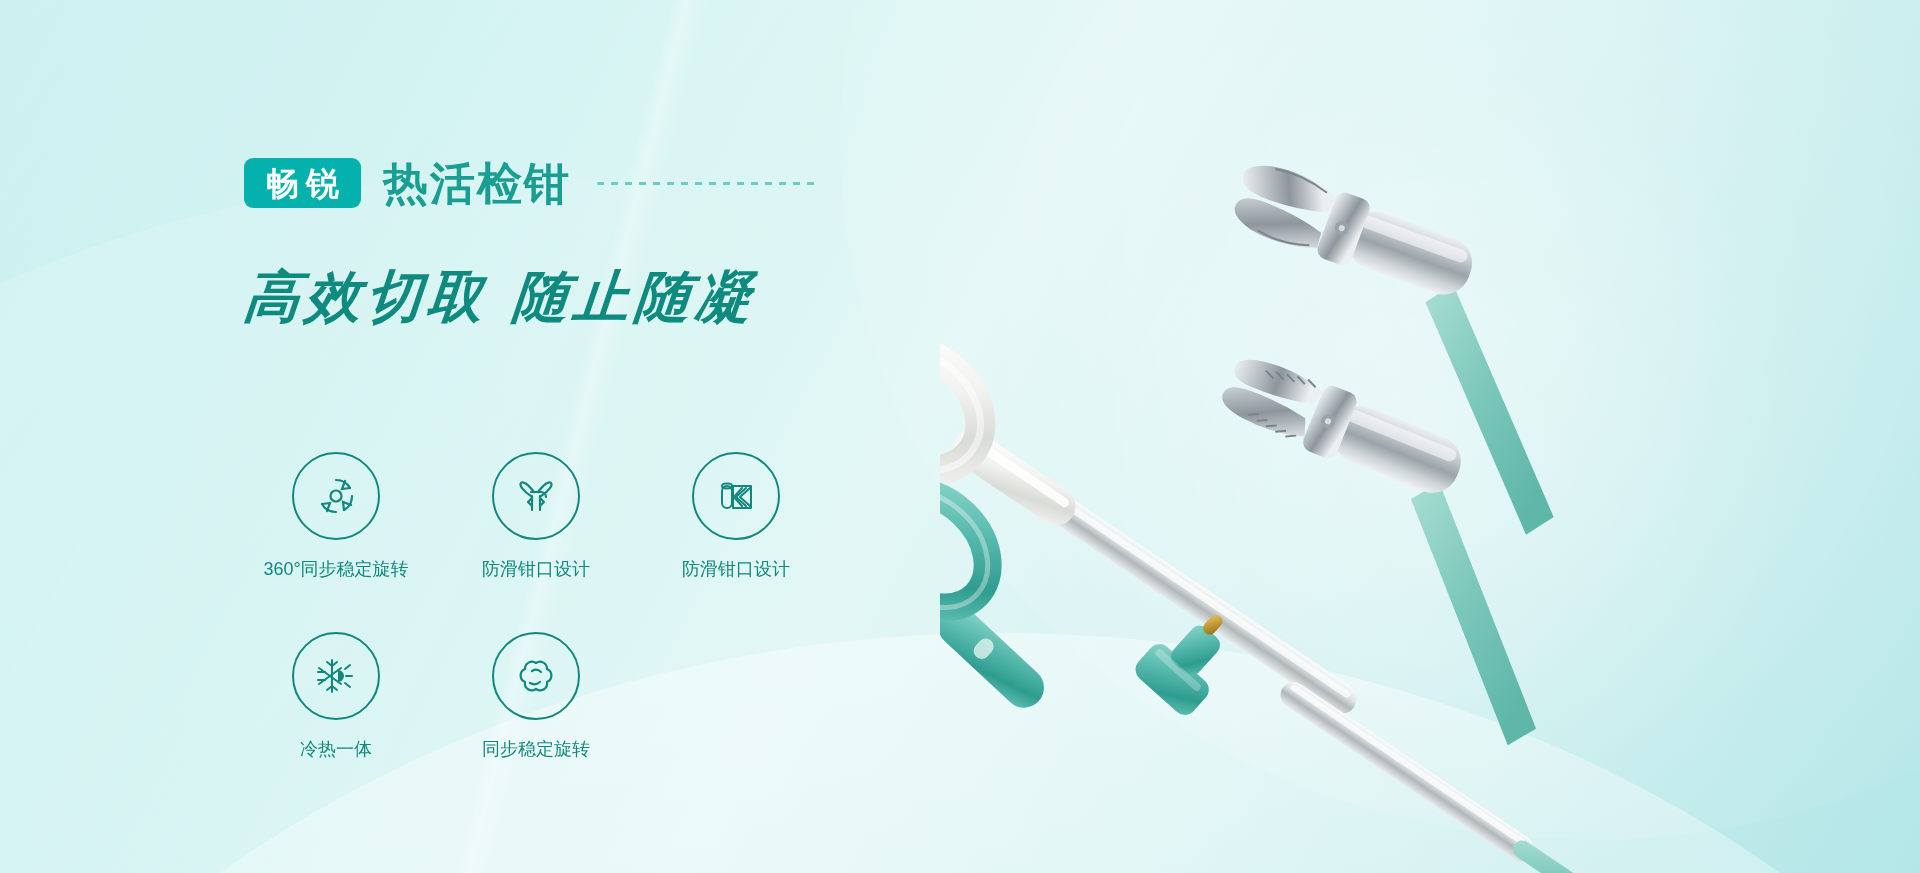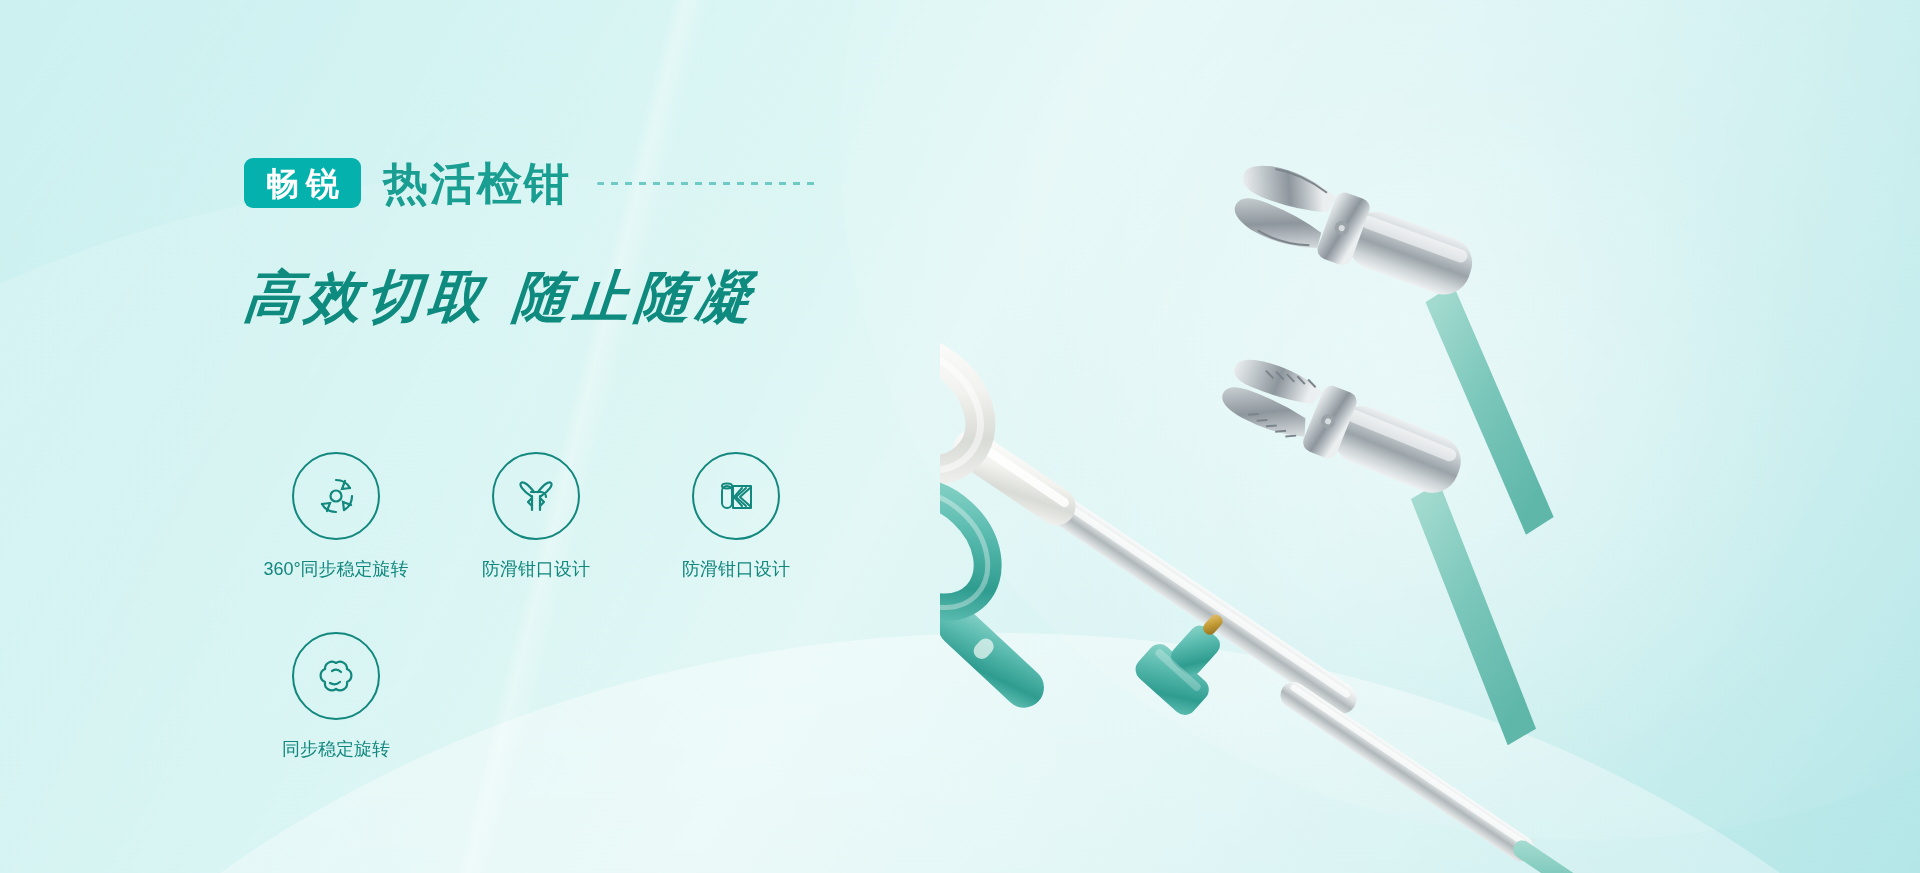--- a/index.html
+++ b/index.html
@@ -379,20 +379,34 @@
           <path d="M38 16 l-10 9 l10 9"></path>
           <path d="M34 16 l-10 9 l10 9"></path>
           <path d="M30 16 l-8 9 l8 9"></path>
           <ellipse cx="15" cy="14" rx="5" ry="2.4"></ellipse>
         </svg>
       </span>
       <span class="feature-label">防滑钳口设计</span>
     </div>
 
 
+    <div class="feature">
+      <span class="feature-icon">
+        <svg width="48" height="48" viewBox="0 0 48 48" fill="none" stroke="#12877d" stroke-width="2" stroke-linecap="round" stroke-linejoin="round">
+          <path d="M20 8 v32"></path>
+          <path d="M7 16 l22 16"></path>
+          <path d="M7 32 l22 -16"></path>
+          <path d="M20 14 l-5 -4 M20 14 l5 -4 M20 34 l-5 4 M20 34 l5 4"></path>
+          <path d="M13 20 l-7 0 M13 28 l-7 0"></path>
+          <path d="M26 18 a6 6 0 0 1 0 12 Z" fill="#12877d" stroke="none"></path>
+          <path d="M34 24 h6 M33 17 l5 -4 M33 31 l5 4"></path>
+        </svg>
+      </span>
+      <span class="feature-label">冷热一体</span>
+    </div>
 
     <div class="feature">
       <span class="feature-icon">
         <svg width="48" height="48" viewBox="0 0 48 48" fill="none" stroke="#12877d" stroke-width="2.2" stroke-linecap="round" stroke-linejoin="round">
           <path d="M24 11 a7 7 0 0 1 11 6 a7 7 0 0 1 0 13 a7 7 0 0 1 -11 7 a7 7 0 0 1 -11 -7 a7 7 0 0 1 0 -13 a7 7 0 0 1 11 -6 Z"></path>
           <path d="M20 19 q5 -3 9 1"></path>
           <path d="M18 31 q5 3 10 -1"></path>
         </svg>
       </span>
       <span class="feature-label">同步稳定旋转</span>

